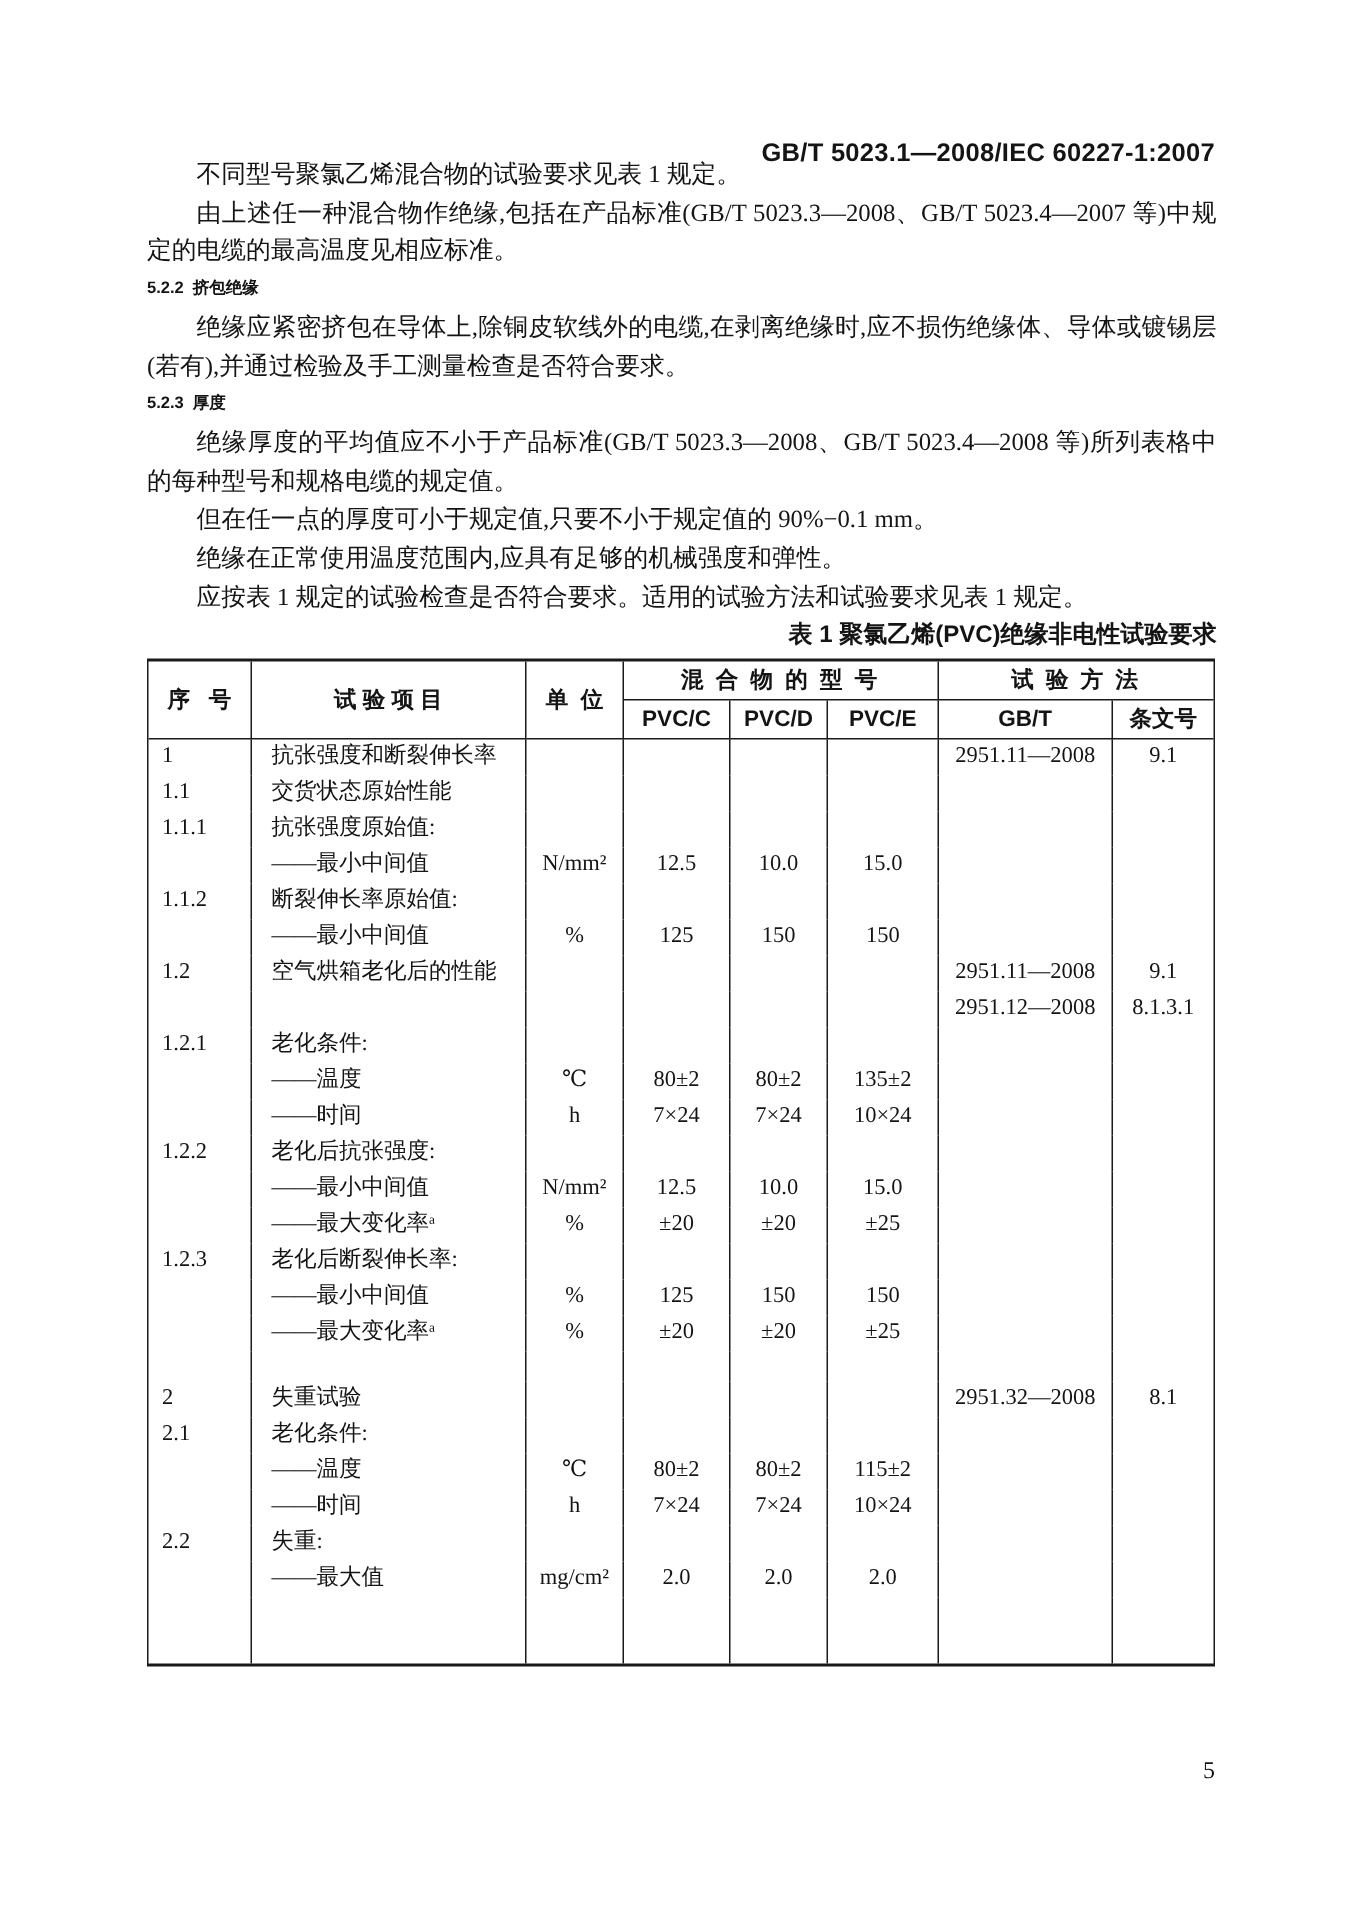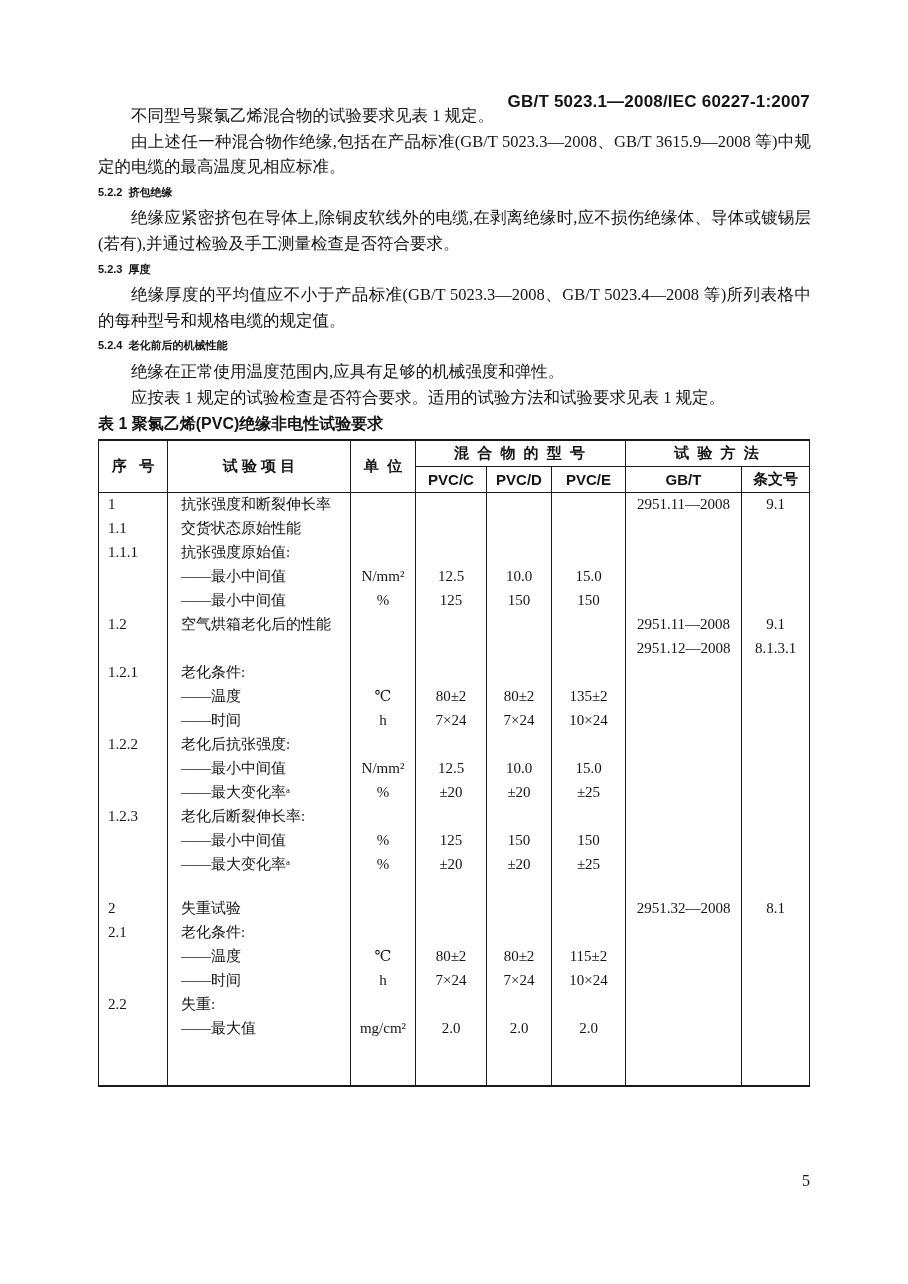--- a/index.html
+++ b/index.html
@@ -25,21 +25,21 @@
     text-indent:2em; text-align:justify;
     font-family:"Liberation Serif","DejaVu Serif",serif;
   }
   .heading {
     margin:0; font-size:11px; line-height:25.6px;
     font-weight:bold; white-space:pre-wrap;
     font-family:"Liberation Sans","DejaVu Sans",sans-serif;
   }
 
   .table-title {
-    text-align:left; font-weight:bold; font-size:16px;
+    text-align:right; font-weight:bold; font-size:16px;
     line-height:25.6px; margin:1px 0 2px 0;
     font-family:"Liberation Sans","DejaVu Sans",sans-serif;
   }
 
   .std-table {
     width:712px;
     border-left:1px solid #1a1a1a; border-right:1px solid #1a1a1a;
     border-top:2.5px solid #1a1a1a; border-bottom:2.5px solid #1a1a1a;
   }
   .thead {
@@ -89,26 +89,26 @@
 <body>
 
 <div class="page">
 
   <div class="doc-header">GB/T 5023.1—2008/IEC 60227-1:2007</div>
 
   <div class="content">
 
     <div id="text-blocks">
         <div class="para">不同型号聚氯乙烯混合物的试验要求见表 1 规定。</div>
-        <div class="para">由上述任一种混合物作绝缘,包括在产品标准(GB/T 5023.3—2008、GB/T 3615.9—2008 等)中规定的电缆的最高温度见相应标准。</div>
+        <div class="para">由上述任一种混合物作绝缘,包括在产品标准(GB/T 5023.3—2008、GB/T 5023.4—2007 等)中规定的电缆的最高温度见相应标准。</div>
         <div class="heading">5.2.2  挤包绝缘</div>
         <div class="para">绝缘应紧密挤包在导体上,除铜皮软线外的电缆,在剥离绝缘时,应不损伤绝缘体、导体或镀锡层(若有),并通过检验及手工测量检查是否符合要求。</div>
         <div class="heading">5.2.3  厚度</div>
         <div class="para">绝缘厚度的平均值应不小于产品标准(GB/T 5023.3—2008、GB/T 5023.4—2008 等)所列表格中的每种型号和规格电缆的规定值。</div>
-        <div class="heading">5.2.4  老化前后的机械性能</div>
+        <div class="para">但在任一点的厚度可小于规定值,只要不小于规定值的 90%−0.1 mm。</div>
         <div class="para">绝缘在正常使用温度范围内,应具有足够的机械强度和弹性。</div>
         <div class="para">应按表 1 规定的试验检查是否符合要求。适用的试验方法和试验要求见表 1 规定。</div>
       </div>
 
     <div class="table-title">表 1  聚氯乙烯(PVC)绝缘非电性试验要求</div>
 
     <div class="std-table">
       <div class="thead">
         <div class="hc h-seq">序   号</div>
         <div class="hc h-item">试 验 项 目</div>
@@ -156,20 +156,30 @@
             <div class="tcell c1"></div>
             <div class="tcell c2">——最小中间值</div>
             <div class="tcell c3">N/mm²</div>
             <div class="tcell c4">12.5</div>
             <div class="tcell c5">10.0</div>
             <div class="tcell c6">15.0</div>
             <div class="tcell c7"></div>
             <div class="tcell c8"></div>
           </div>
           <div class="trow">
+            <div class="tcell c1">1.1.2</div>
+            <div class="tcell c2">断裂伸长率原始值:</div>
+            <div class="tcell c3"></div>
+            <div class="tcell c4"></div>
+            <div class="tcell c5"></div>
+            <div class="tcell c6"></div>
+            <div class="tcell c7"></div>
+            <div class="tcell c8"></div>
+          </div>
+          <div class="trow">
             <div class="tcell c1"></div>
             <div class="tcell c2">——最小中间值</div>
             <div class="tcell c3">%</div>
             <div class="tcell c4">125</div>
             <div class="tcell c5">150</div>
             <div class="tcell c6">150</div>
             <div class="tcell c7"></div>
             <div class="tcell c8"></div>
           </div>
           <div class="trow">

